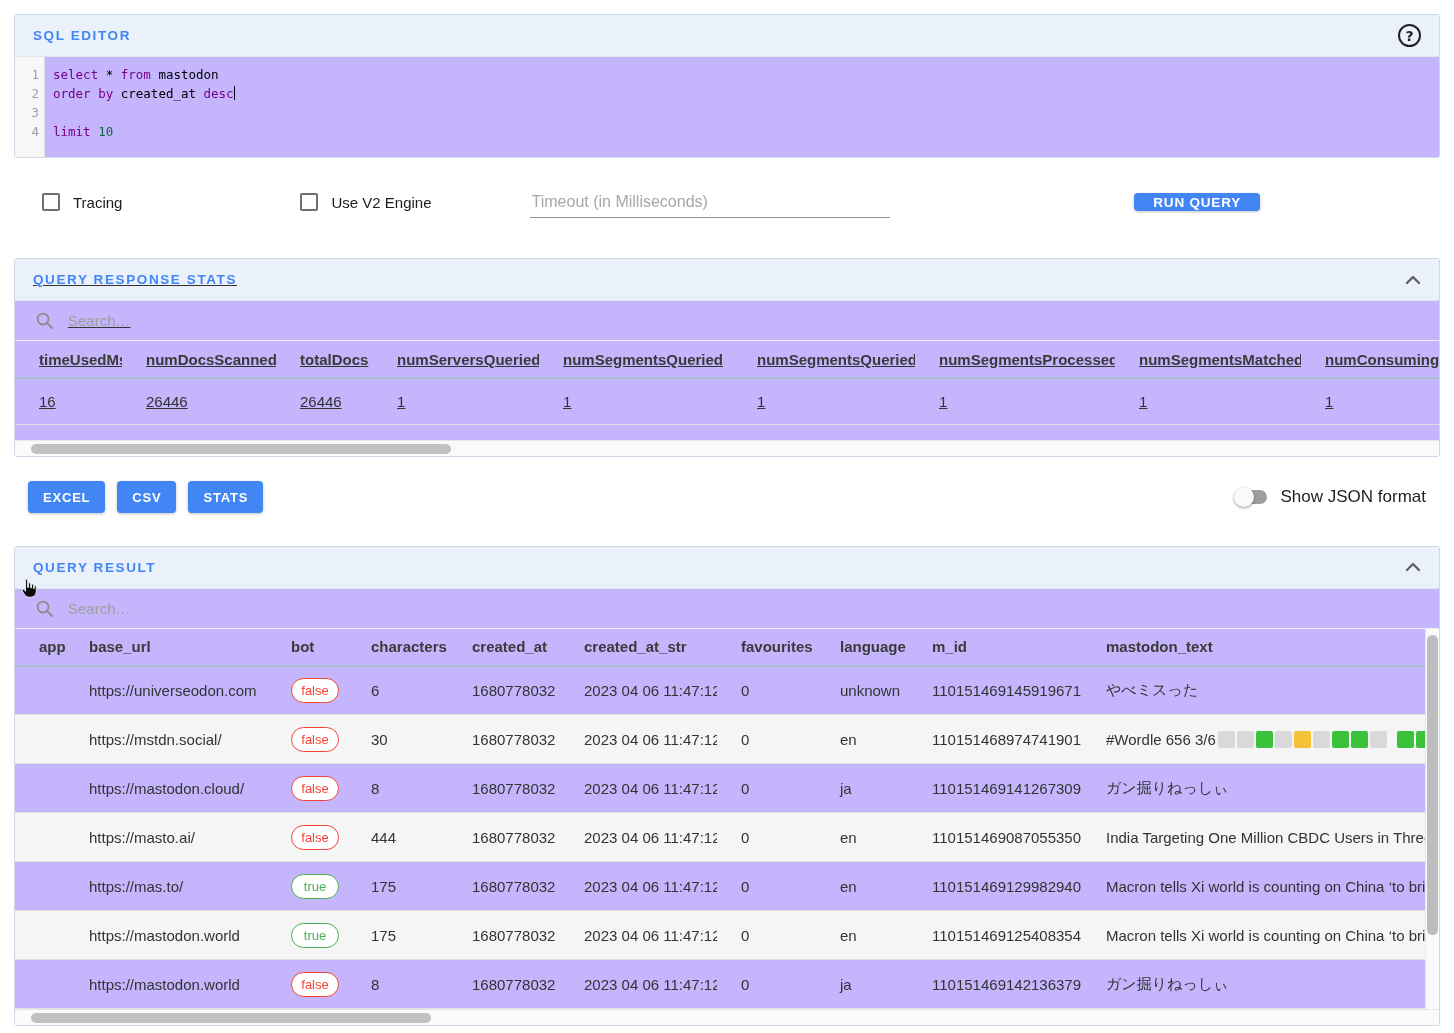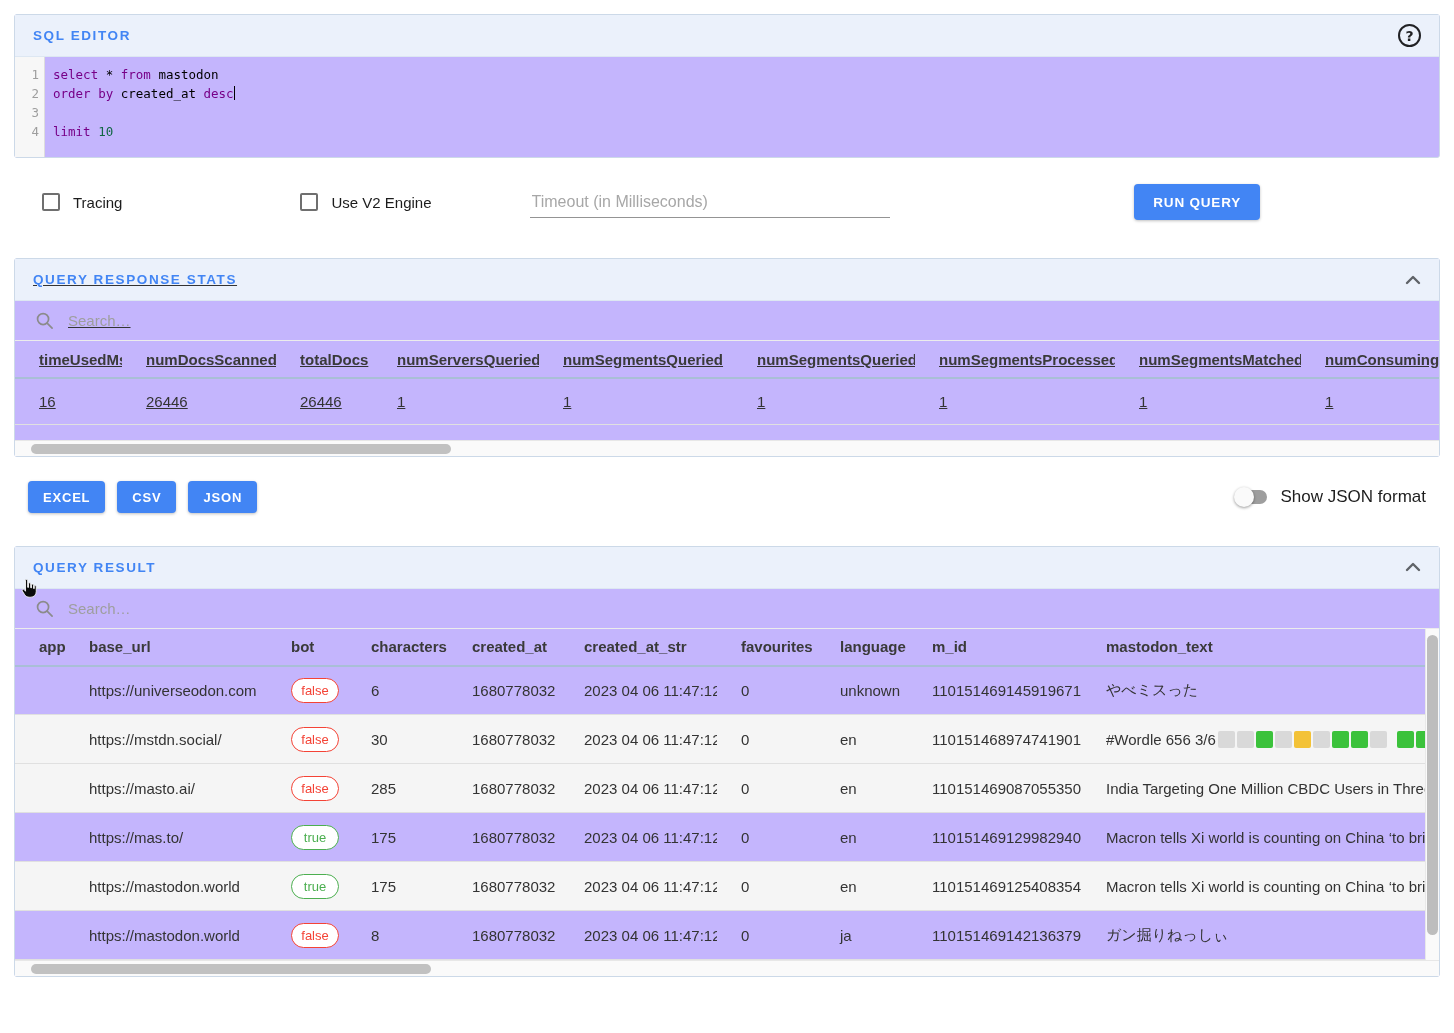--- a/index.html
+++ b/index.html
@@ -49,21 +49,21 @@
   .timeout-input{
     width:360px;border:none;border-bottom:1px solid #949494;font-size:16px;
     padding:6px 2px;font-family:"Liberation Sans",sans-serif;color:#212121;outline:none;background:transparent;
   }
   .timeout-input::placeholder{color:#a7a7a7;}
   .btn{
     background:var(--accent);color:#fff;border:none;border-radius:4px;font-weight:bold;
     font-family:"Liberation Sans",sans-serif;letter-spacing:.8px;cursor:pointer;
     box-shadow:0 1px 3px rgba(0,0,0,.25);
   }
-  .run-btn{height:36px;padding:0 19px;font-size:13.5px;}
+  .run-btn{height:18px;padding:0 19px;font-size:13.5px;}
 
   
   .search-row{display:flex;align-items:center;height:40px;padding:0 20px;border-bottom:1px solid #ececec;}
   .search-input{border:none;outline:none;font-size:15px;margin-left:12px;flex:1;
     font-family:"Liberation Sans",sans-serif;color:#333;background:transparent;}
   .search-input::placeholder{color:#9e9e9e;}
 
   
   table{border-collapse:collapse;table-layout:fixed;width:1424px;}
   th,td{text-align:left;padding:0 0 0 24px;overflow:hidden;white-space:nowrap;}
@@ -207,21 +207,21 @@
     </table>
     <div class="stats-spacer"></div>
     <div class="h-scroll">
       <div class="h-thumb" style="width:420px;"></div>
     </div>
   </section>
 
   <div class="export-row">
     <button class="btn exp-btn">EXCEL</button>
     <button class="btn exp-btn">CSV</button>
-    <button class="btn exp-btn">JSON</button>
+    <button class="btn exp-btn">STATS</button>
     <div class="toggle-group">
       <span class="switch">
         <span class="switch-track"></span>
         <span class="switch-knob"></span>
       </span>
       <span class="toggle-label">Show JSON format</span>
     </div>
   </div>
 
   <section class="card">
@@ -279,25 +279,37 @@
               <td>https://mstdn.social/</td>
               <td><span class="pill pill-false">false</span></td>
               <td>30</td>
               <td>1680778032</td>
               <td>2023 04 06 11:47:12</td>
               <td>0</td>
               <td>en</td>
               <td>110151468974741901</td>
               <td><span>#Wordle 656 3/6</span><span class="wsq wsq-w"></span><span class="wsq wsq-w"></span><span class="wsq wsq-g"></span><span class="wsq wsq-w"></span><span class="wsq wsq-y"></span><span class="wsq wsq-w"></span><span class="wsq wsq-g"></span><span class="wsq wsq-g"></span><span class="wsq wsq-w"></span><span class="wgap"></span><span class="wsq wsq-g"></span><span class="wsq wsq-g"></span></td>
             </tr>
+            <tr>
+              <td></td>
+              <td>https://mastodon.cloud/</td>
+              <td><span class="pill pill-false">false</span></td>
+              <td>8</td>
+              <td>1680778032</td>
+              <td>2023 04 06 11:47:12</td>
+              <td>0</td>
+              <td>ja</td>
+              <td>110151469141267309</td>
+              <td><span>ガン掘りねっしぃ</span></td>
+            </tr>
             <tr class="alt">
               <td></td>
               <td>https://masto.ai/</td>
               <td><span class="pill pill-false">false</span></td>
-              <td>285</td>
+              <td>444</td>
               <td>1680778032</td>
               <td>2023 04 06 11:47:12</td>
               <td>0</td>
               <td>en</td>
               <td>110151469087055350</td>
               <td><span>India Targeting One Million CBDC Users in Three Months</span></td>
             </tr>
             <tr>
               <td></td>
               <td>https://mas.to/</td>

